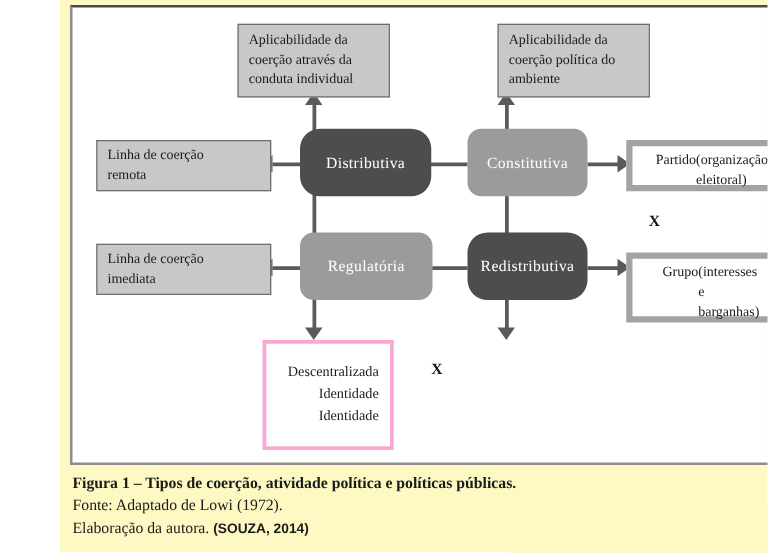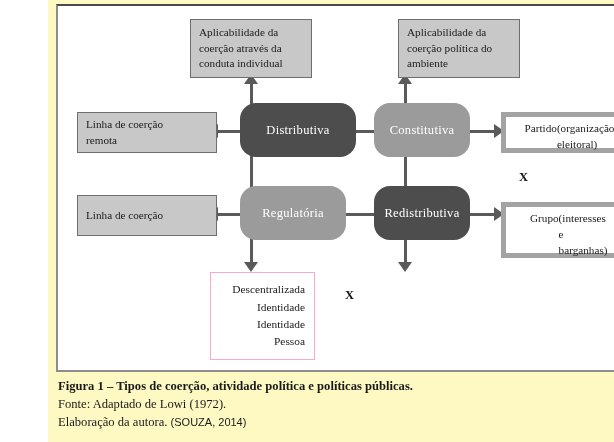--- a/index.html
+++ b/index.html
@@ -44,21 +44,21 @@
     display: flex;
     align-items: center;
     justify-content: center;
     text-align: center;
     font-size: 12.5px;
     letter-spacing: 0.3px;
     box-sizing: border-box;
     z-index: 4;
   }
   .node.dark  { background: #4d4d4d; }
-  .node.light { background: #9b9b9b; }
+  .node.light { background: #9b9b9b; border-radius: 11px; }
 
   .shaded-box {
     position: absolute;
     background: #c8c8c8;
     border: 1.5px solid #6e6e6e;
     box-sizing: border-box;
     display: flex;
     flex-direction: column;
     justify-content: center;
     padding: 3px 8px;
@@ -77,21 +77,21 @@
     justify-content: center;
     padding: 3px 24px;
     font-size: 11.2px;
     line-height: 1.45;
     z-index: 3;
   }
 
   .list-box {
     position: absolute;
     background: #ffffff;
-    border: 1px solid #f9a8d4;
+    border: 3px solid #f9a8d4;
     box-sizing: border-box;
     display: flex;
     flex-direction: column;
     justify-content: center;
     padding: 5px 9px;
     font-size: 11.4px;
     line-height: 1.52;
     z-index: 3;
   }
   .list-box.align-right { text-align: right; }
@@ -148,21 +148,21 @@
     left: 10px;
     top: 378px;
     width: 600px;
     font-size: 12.6px;
     line-height: 1.42;
   }
   .caption .line-title { font-weight: bold; }
   .caption .line-src   { font-weight: normal; }
   .caption .src-tag {
     font-family: "Liberation Sans", sans-serif;
-    font-weight: normal;
+    font-weight: bold;
     font-size: 11px;
   }
 </style>
 </head>
 <body>
 
 <div id="page">
 
   <div class="figure-frame">
 
@@ -210,33 +210,34 @@
       <div>ambiente</div>
     </div>
 
     <div class="shaded-box" style="left:19px; top:106px; width:140px; height:41px;">
       <div>Linha de coerção</div>
       <div>remota</div>
     </div>
 
     <div class="shaded-box" style="left:19px; top:189px; width:140px; height:41px;">
       <div>Linha de coerção</div>
+      <div>imediata</div>
     </div>
 
     <div class="plain-box" style="left:443px; top:106px; width:137px; height:41px;">
       <div>Partido</div>
       <div>(organização eleitoral)</div>
     </div>
 
     <div class="plain-box" style="left:443px; top:196px; width:137px; height:56px;">
       <div>Grupo</div>
       <div>(interesses e barganhas)</div>
     </div>
 
-    <div class="node dark" style="left:182px; top:97px; width:116px; height:54px;">
+    <div class="node dark" style="left:182px; top:97px; width:105px; height:54px;">
       <span>Distributiva</span>
     </div>
 
     <div class="node light" style="left:316px; top:97px; width:96px; height:54px;">
       <span>Constitutiva</span>
     </div>
 
     <div class="node light" style="left:182px; top:180px; width:106px; height:54px;">
       <span>Regulatória</span>
     </div>
@@ -245,21 +246,20 @@
       <span>Redistributiva</span>
     </div>
 
     <div class="x-mark" style="left:461px; top:164px;">X</div>
     <div class="x-mark" style="left:287px; top:282px;">X</div>
 
     <div class="list-box align-right" style="left:152px; top:266px; width:105px; height:88px;">
       <div>Descentralizada</div>
       <div>Identidade</div>
       <div>Identidade</div>
-      <div>Pessoa</div>
     </div>
 
 
   </div>
 
   <div class="caption">
     <div class="line-title">Figura 1 – Tipos de coerção, atividade política e políticas públicas.</div>
     <div class="line-src">Fonte: Adaptado de Lowi (1972).</div>
     <div class="line-src">
       <span>Elaboração da autora.</span>

